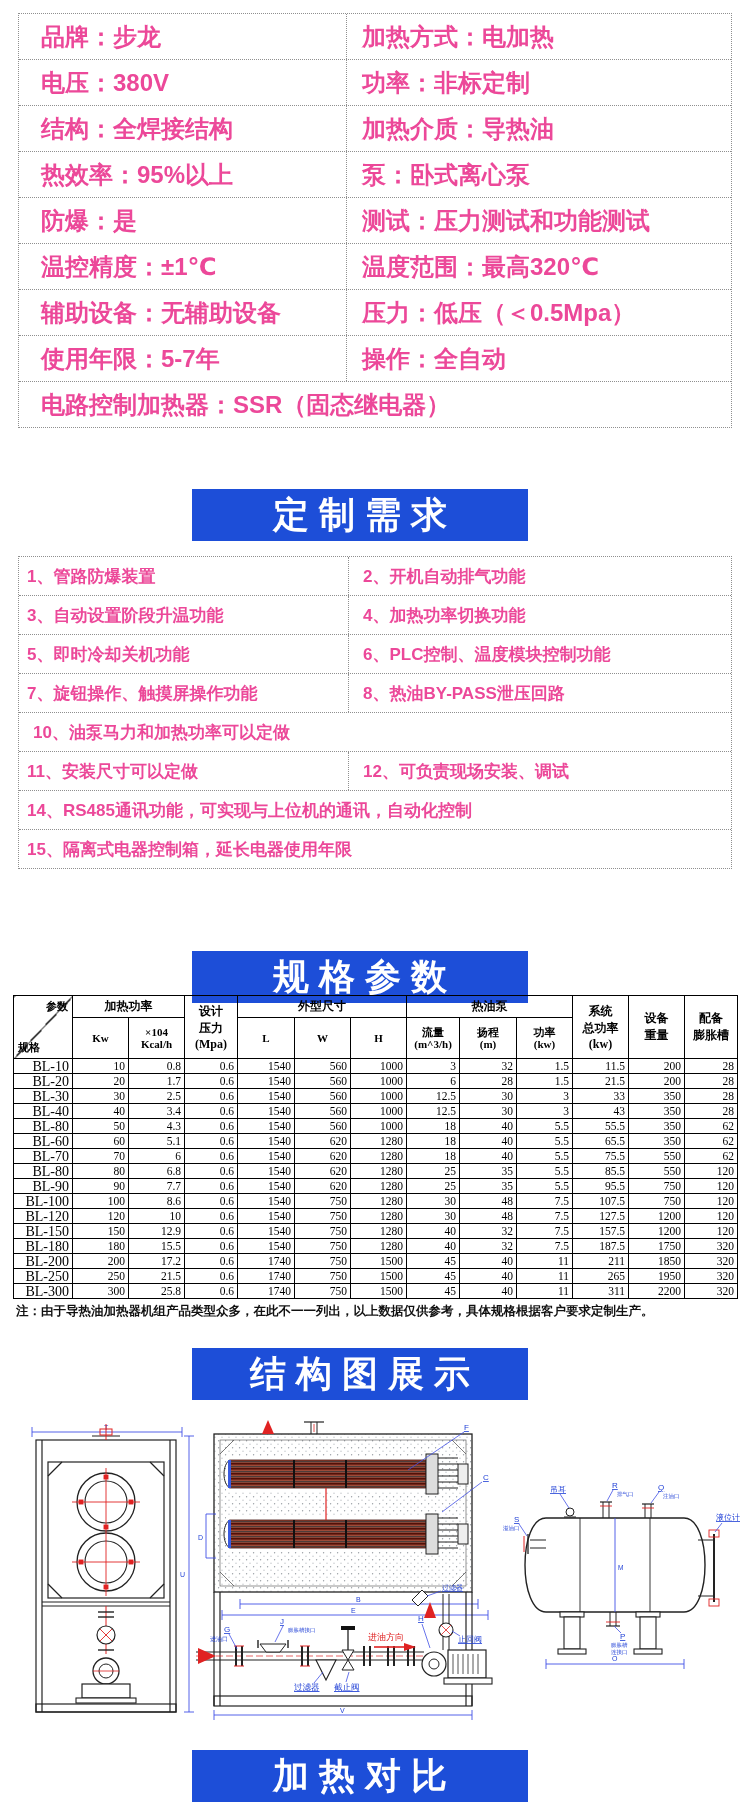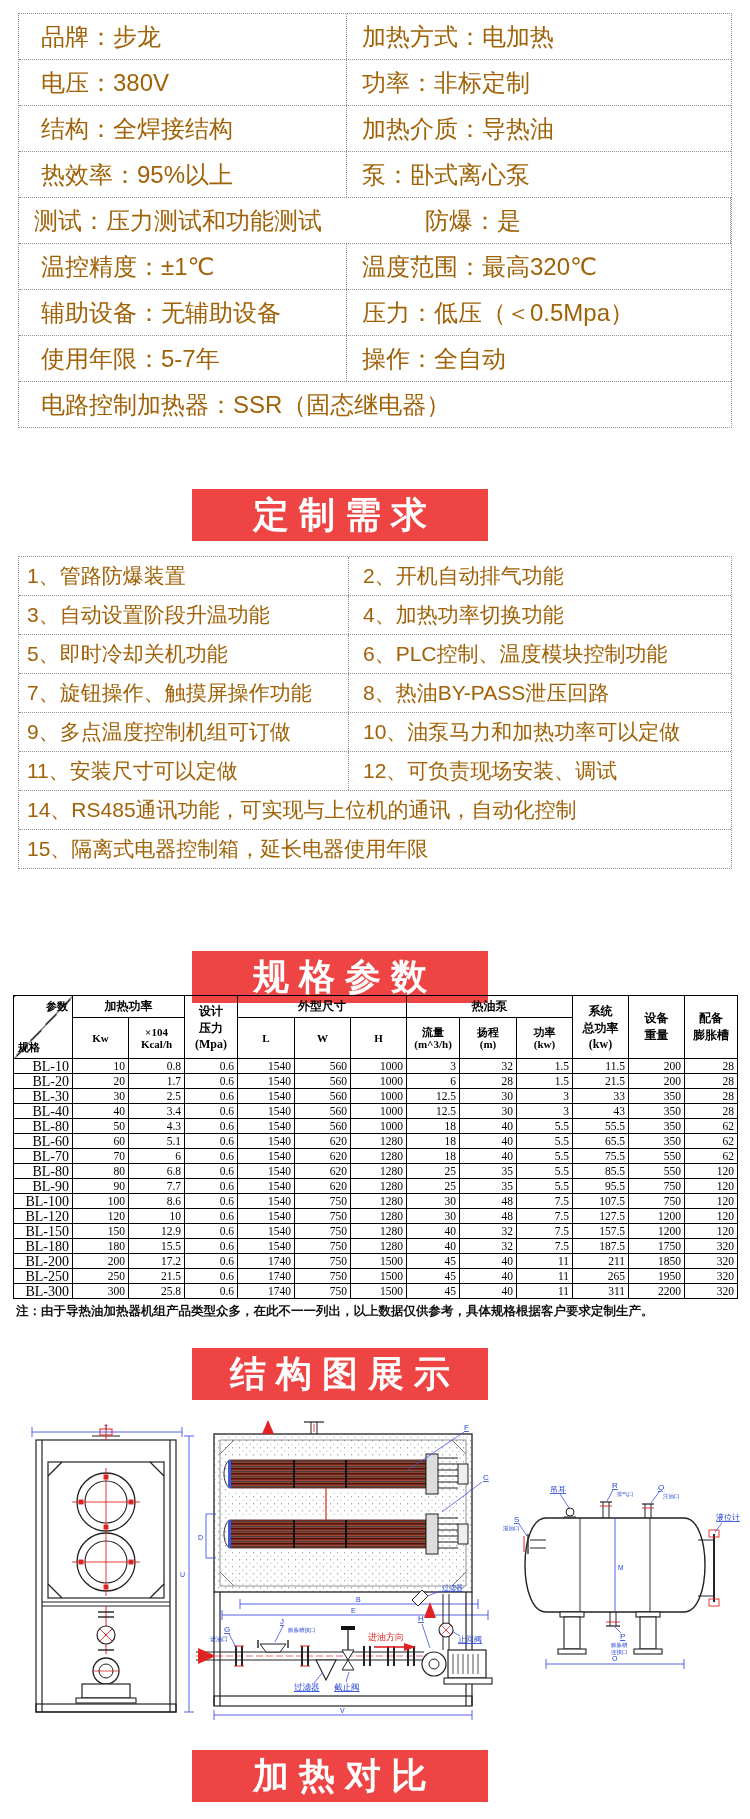--- a/index.html
+++ b/index.html
@@ -4,31 +4,31 @@
 <style>
   html,body{margin:0;padding:0;background:#fff;}
   .page{position:relative;width:750px;height:1819px;background:#ffffff;overflow:hidden;
         font-family:"Liberation Sans","DejaVu Sans",sans-serif;}
   
   .dotted-table{position:absolute;left:18px;width:714px;border:1px dotted #8f8f8f;box-sizing:border-box;background:#fff;}
   #spec-table{top:13px;}
   #custom-list{top:556px;}
   .spec-row{display:flex;border-top:1px dotted #8f8f8f;}
   .spec-row:first-child{border-top:none;}
-  .cell{box-sizing:border-box;display:flex;align-items:center;color:#a16207;font-weight:400;white-space:nowrap;overflow:hidden;}
+  .cell{box-sizing:border-box;display:flex;align-items:center;color:#ec4899;font-weight:700;white-space:nowrap;overflow:hidden;}
   #spec-table .cell{height:45px;font-size:24px;}
   #spec-table .cell.left{width:328px;border-right:1px dotted #8f8f8f;padding-left:22px;}
   #spec-table .cell.right{flex:1;padding-left:15px;}
   #spec-table .cell.full{width:100%;padding-left:22px;}
-  #custom-list .cell{height:38px;font-size:21px;}
+  #custom-list .cell{height:38px;font-size:17px;}
   #custom-list .cell.left{width:330px;border-right:1px dotted #8f8f8f;padding-left:8px;}
   #custom-list .cell.right{flex:1;padding-left:14px;}
   #custom-list .cell.full{width:100%;padding-left:8px;}
   
-  .banner{position:absolute;left:192px;width:296px;height:52px;background:#ef4444;color:#fff;
+  .banner{position:absolute;left:192px;width:336px;height:52px;background:#1d4ed8;color:#fff;
           font-size:36px;font-weight:bold;line-height:52px;text-align:center;
           letter-spacing:10px;padding-left:10px;box-sizing:border-box;}
   #banner-custom{top:489px;}
   #banner-spec{top:927px;margin-top:24px;}
   #banner-structure{top:1348px;}
   #banner-heating{top:1750px;}
   
   .params{position:absolute;left:13px;top:995px;width:724px;border-collapse:collapse;table-layout:fixed;
           font-family:"Liberation Serif","DejaVu Serif",serif;color:#000;}
   .params th,.params td{border:1px solid #000;padding:0;overflow:hidden;}
@@ -63,22 +63,22 @@
       </div>
       <div class="spec-row">
         <div class="cell left">结构：全焊接结构</div>
         <div class="cell right">加热介质：导热油</div>
       </div>
       <div class="spec-row">
         <div class="cell left">热效率：95%以上</div>
         <div class="cell right">泵：卧式离心泵</div>
       </div>
       <div class="spec-row">
+        <div class="cell left">防爆：是</div>
         <div class="cell right">测试：压力测试和功能测试</div>
-        <div class="cell left">防爆：是</div>
       </div>
       <div class="spec-row">
         <div class="cell left">温控精度：±1℃</div>
         <div class="cell right">温度范围：最高320℃</div>
       </div>
       <div class="spec-row">
         <div class="cell left">辅助设备：无辅助设备</div>
         <div class="cell right">压力：低压（＜0.5Mpa）</div>
       </div>
       <div class="spec-row">
@@ -103,21 +103,20 @@
       </div>
       <div class="spec-row">
         <div class="cell left">5、即时冷却关机功能</div>
         <div class="cell right">6、PLC控制、温度模块控制功能</div>
       </div>
       <div class="spec-row">
         <div class="cell left">7、旋钮操作、触摸屏操作功能</div>
         <div class="cell right">8、热油BY-PASS泄压回路</div>
       </div>
       <div class="spec-row">
-        <div class="cell left">9、多点温度控制机组可订做</div>
         <div class="cell right">10、油泵马力和加热功率可以定做</div>
       </div>
       <div class="spec-row">
         <div class="cell left">11、安装尺寸可以定做</div>
         <div class="cell right">12、可负责现场安装、调试</div>
       </div>
       <div class="spec-row">
         <div class="cell full">14、RS485通讯功能，可实现与上位机的通讯，自动化控制</div>
       </div>
       <div class="spec-row">

